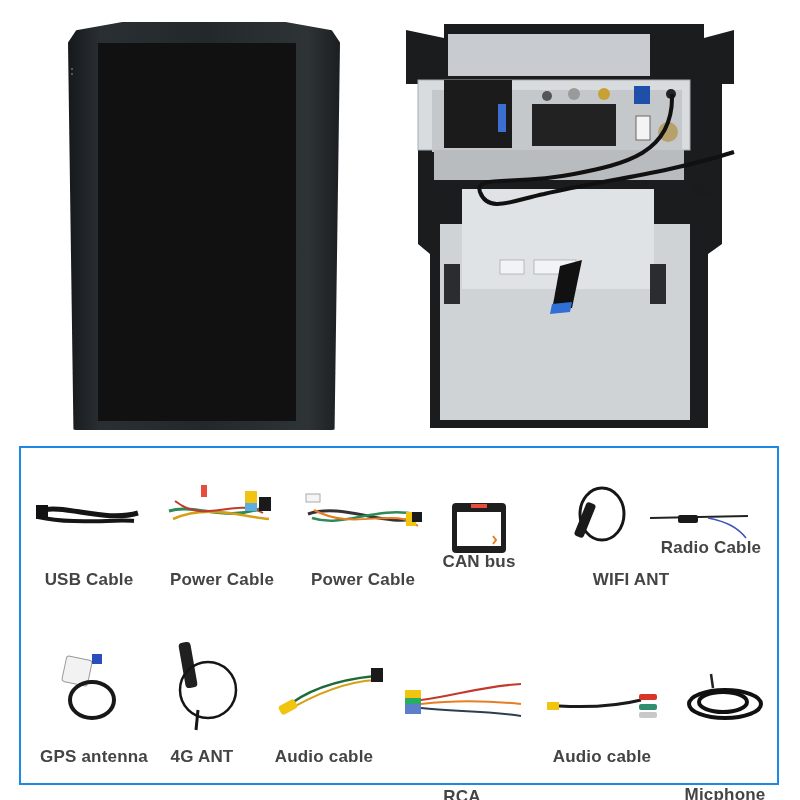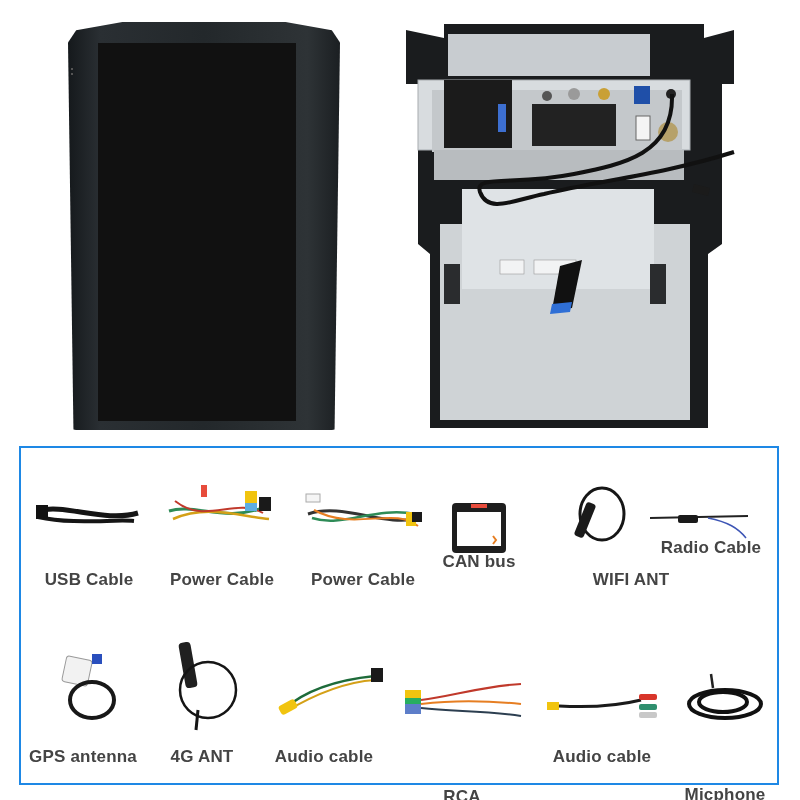--- a/index.html
+++ b/index.html
@@ -149,18 +149,18 @@
   <ellipse cx="40" cy="32" rx="24" ry="10" stroke="#111" stroke-width="4" fill="none"></ellipse>
 </svg>
 
 <div class="acc-label" style="left:89px;top:570px">USB Cable</div>
 <div class="acc-label" style="left:222px;top:570px">Power Cable</div>
 <div class="acc-label" style="left:363px;top:570px">Power Cable</div>
 <div class="acc-label" style="left:479px;top:552px">CAN bus</div>
 <div class="acc-label" style="left:631px;top:570px">WIFI ANT</div>
 <div class="acc-label" style="left:711px;top:538px">Radio Cable</div>
 
-<div class="acc-label" style="left:83px;top:747px">GPS antenna</div>
+<div class="acc-label" style="left:94px;top:747px">GPS antenna</div>
 <div class="acc-label" style="left:202px;top:747px">4G ANT</div>
 <div class="acc-label" style="left:324px;top:747px">Audio cable</div>
 <div class="acc-label" style="left:462px;top:787px">RCA</div>
 <div class="acc-label" style="left:602px;top:747px">Audio cable</div>
 <div class="acc-label" style="left:725px;top:785px">Micphone</div>
 
 </body></html>

